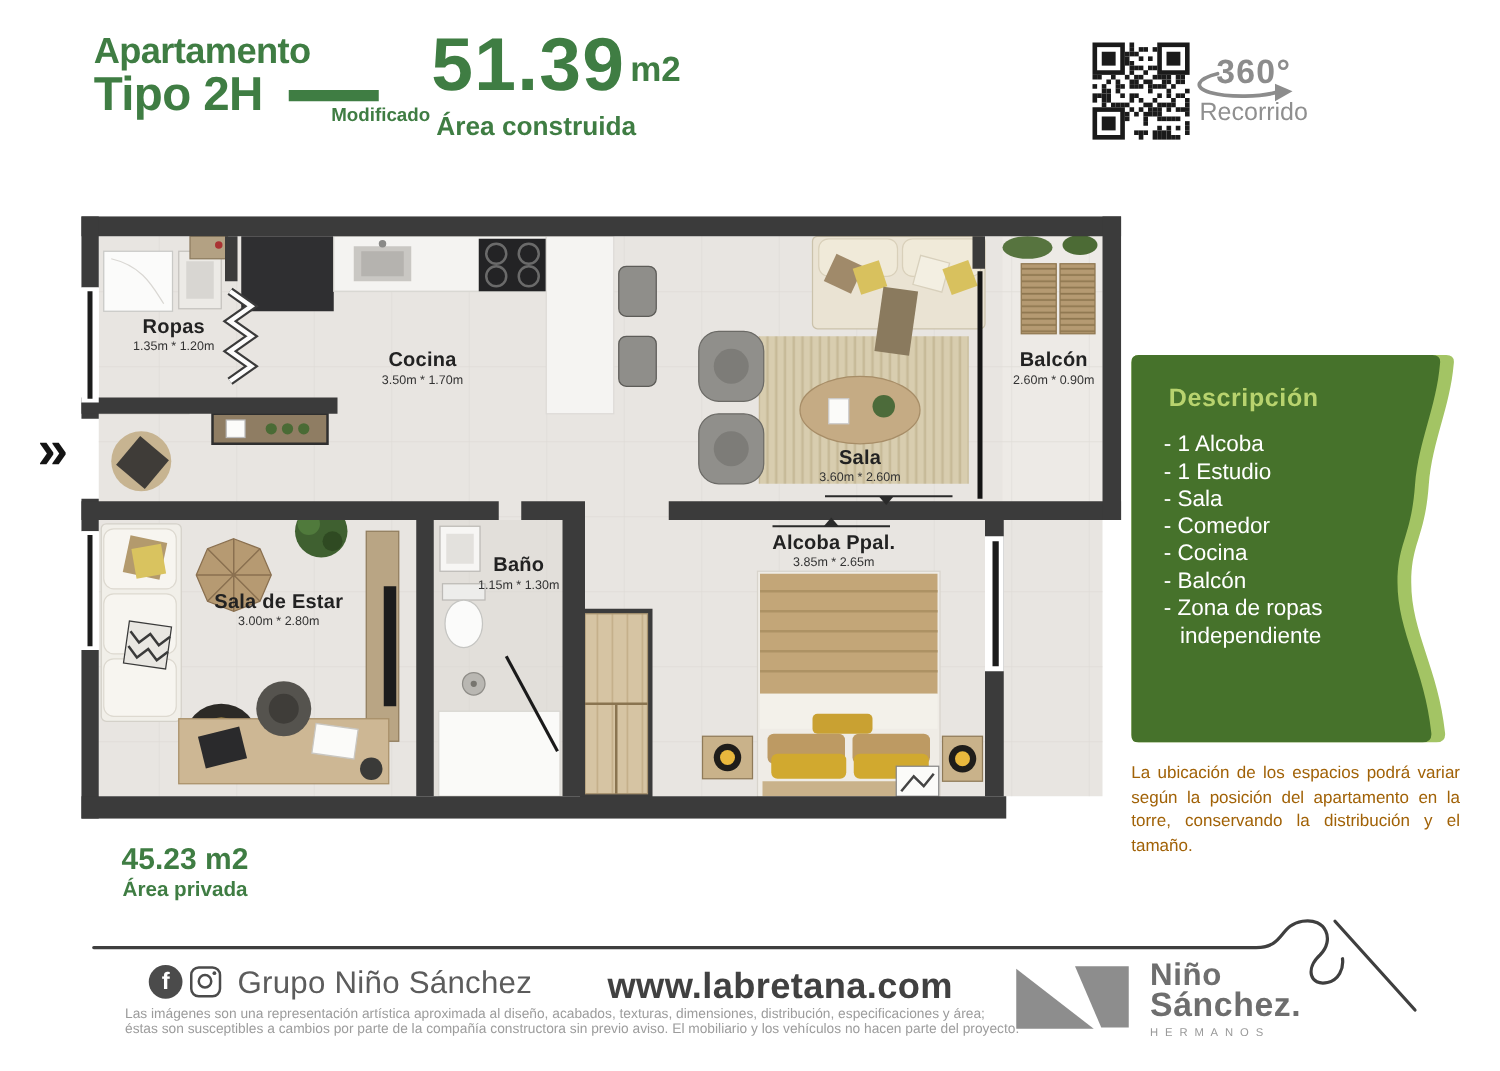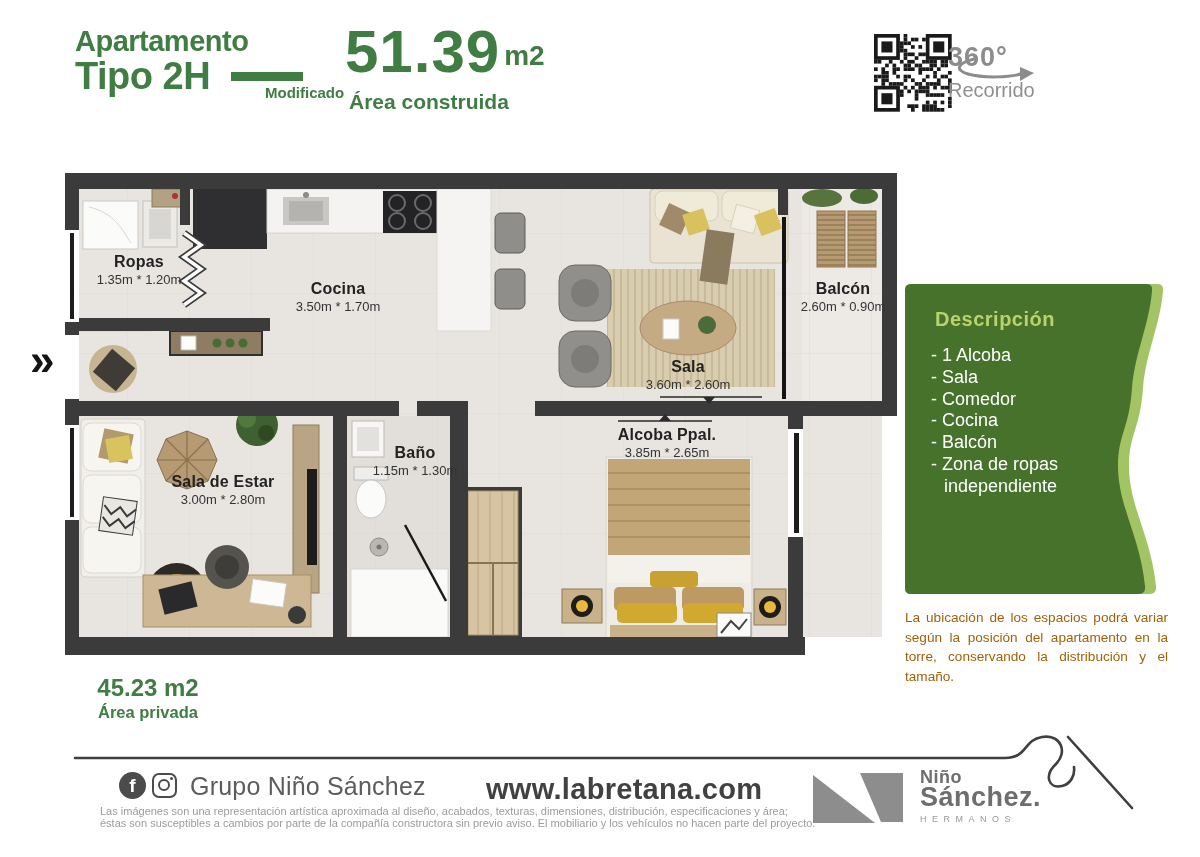--- a/index.html
+++ b/index.html
@@ -10,28 +10,28 @@
   
   .title{color:#3f7d43;font-weight:700;line-height:1.02;letter-spacing:-0.5px;}
   .title .l1{font-size:29px;}
   .title .l2{font-size:38px;}
   .mod-bar{background:#3f7d43;width:72px;height:9px;}
   .mod-label{color:#3f7d43;font-size:15px;font-weight:600;margin-left:33px;}
   .big-area{color:#3f7d43;display:flex;align-items:flex-end;}
   .big-area .val{font-size:60px;font-weight:700;line-height:0.92;letter-spacing:1px;}
   .big-area .unit{font-size:28px;font-weight:600;margin-left:4px;line-height:1.6;}
   .area-label{color:#3f7d43;font-size:21px;font-weight:600;}
-  .tour{width:110px;color:#8c8c8c;}
+  .tour{width:110px;text-align:center;color:#8c8c8c;}
   .tour .deg{font-size:27px;font-weight:700;letter-spacing:1px;position:relative;z-index:2;}
   .tour .rec{font-size:20px;font-weight:400;margin-top:6px;color:#8f8f8f;}
 
   
   .room-label{position:absolute;transform:translateX(-50%);text-align:center;white-space:nowrap;z-index:5;}
   .room-name{font-size:16px;font-weight:700;color:#222;letter-spacing:0.2px;}
-  .room-dims{font-size:13px;font-weight:500;color:#333;margin-top:1px;}
+  .room-dims{font-size:10px;font-weight:500;color:#333;margin-top:1px;}
   .entry-arrow{font-size:44px;font-weight:900;color:#141414;line-height:1;}
 
   
   .panel-text{position:absolute;left:905px;top:284px;width:265px;height:310px;z-index:2;}
   .panel-heading{color:#b8d36e;font-size:20px;font-weight:700;letter-spacing:0.5px;margin:24px 0 14px 30px;}
   .desc-item{color:#ffffff;font-size:18px;font-weight:500;line-height:21.8px;margin-left:26px;width:190px;
              padding-left:13px;text-indent:-13px;}
   .note{color:#a16207;font-size:13.6px;line-height:19.5px;text-align:justify;font-weight:400;}
 
   .private-area{color:#3f7d43;text-align:center;}
@@ -41,21 +41,21 @@
   
   .fb-icon{width:27px;height:27px;border-radius:50%;background:#4b4b4b;color:#fff;font-weight:700;
            font-size:19px;display:flex;align-items:center;justify-content:center;}
   .ig-icon{width:21px;height:21px;border:2.6px solid #4b4b4b;border-radius:7px;position:relative;}
   .ig-icon .lens{position:absolute;left:4px;top:4px;width:8px;height:8px;border:2.4px solid #4b4b4b;border-radius:50%;}
   .ig-icon .dot{position:absolute;right:2px;top:2px;width:3px;height:3px;border-radius:50%;background:#4b4b4b;}
   .company{font-size:25px;color:#5c5c5c;font-weight:500;letter-spacing:0.2px;text-align:right;}
   .website{font-size:29px;color:#414141;font-weight:600;letter-spacing:0.3px;}
   .disclaimer{font-size:11px;color:#9c9c9c;line-height:11.5px;font-weight:500;}
   .brand{line-height:1;color:#6e6e6e;}
-  .brand .b1{font-size:18px;font-weight:800;letter-spacing:0.5px;}
+  .brand .b1{font-size:25px;font-weight:800;letter-spacing:0.5px;}
   .brand .b2{font-size:27px;font-weight:800;letter-spacing:0.5px;margin-top:-2px;}
   .brand .b3{font-size:9px;font-weight:500;color:#999;letter-spacing:5.5px;margin-top:4px;}
 </style>
 </head>
 <body>
 
 <div id="page">
 
   <div class="abs title" style="left:75px;top:27px;">
     <div class="l1">Apartamento</div>
@@ -451,20 +451,21 @@
     </div>
   </div>
 
   <svg class="abs" style="left:905px;top:284px;" width="265" height="310" viewBox="0 0 265 310">
     <path d="M6 0 H252 Q259 0 258 7 C255 42 241 68 238 104 C235 146 224 150 224 182 C224 222 246 252 251 302 Q252 310 244 310 H6 Q0 310 0 304 V6 Q0 0 6 0 Z" fill="#a3c464"></path>
     <path d="M6 0 H241 Q248 0 247 7 C244 42 230 68 227 104 C224 146 213 150 213 182 C213 222 235 252 240 302 Q241 310 233 310 H6 Q0 310 0 304 V6 Q0 0 6 0 Z" fill="#46722b"></path>
   </svg>
   <div class="panel-text">
     <div class="panel-heading">Descripción</div>
     <div class="desc-item">- 1 Alcoba</div>
+    <div class="desc-item">- 1 Estudio</div>
     <div class="desc-item">- Sala</div>
     <div class="desc-item">- Comedor</div>
     <div class="desc-item">- Cocina</div>
     <div class="desc-item">- Balcón</div>
     <div class="desc-item">- Zona de ropas independiente</div>
   </div>
 
   <div class="abs note" style="left:905px;top:608px;width:263px;">La ubicación de los espacios podrá variar según la posición del apartamento en la torre, conservando la distribución y el tamaño.</div>
 
   <div class="abs private-area" style="left:86px;top:674px;width:124px;">

